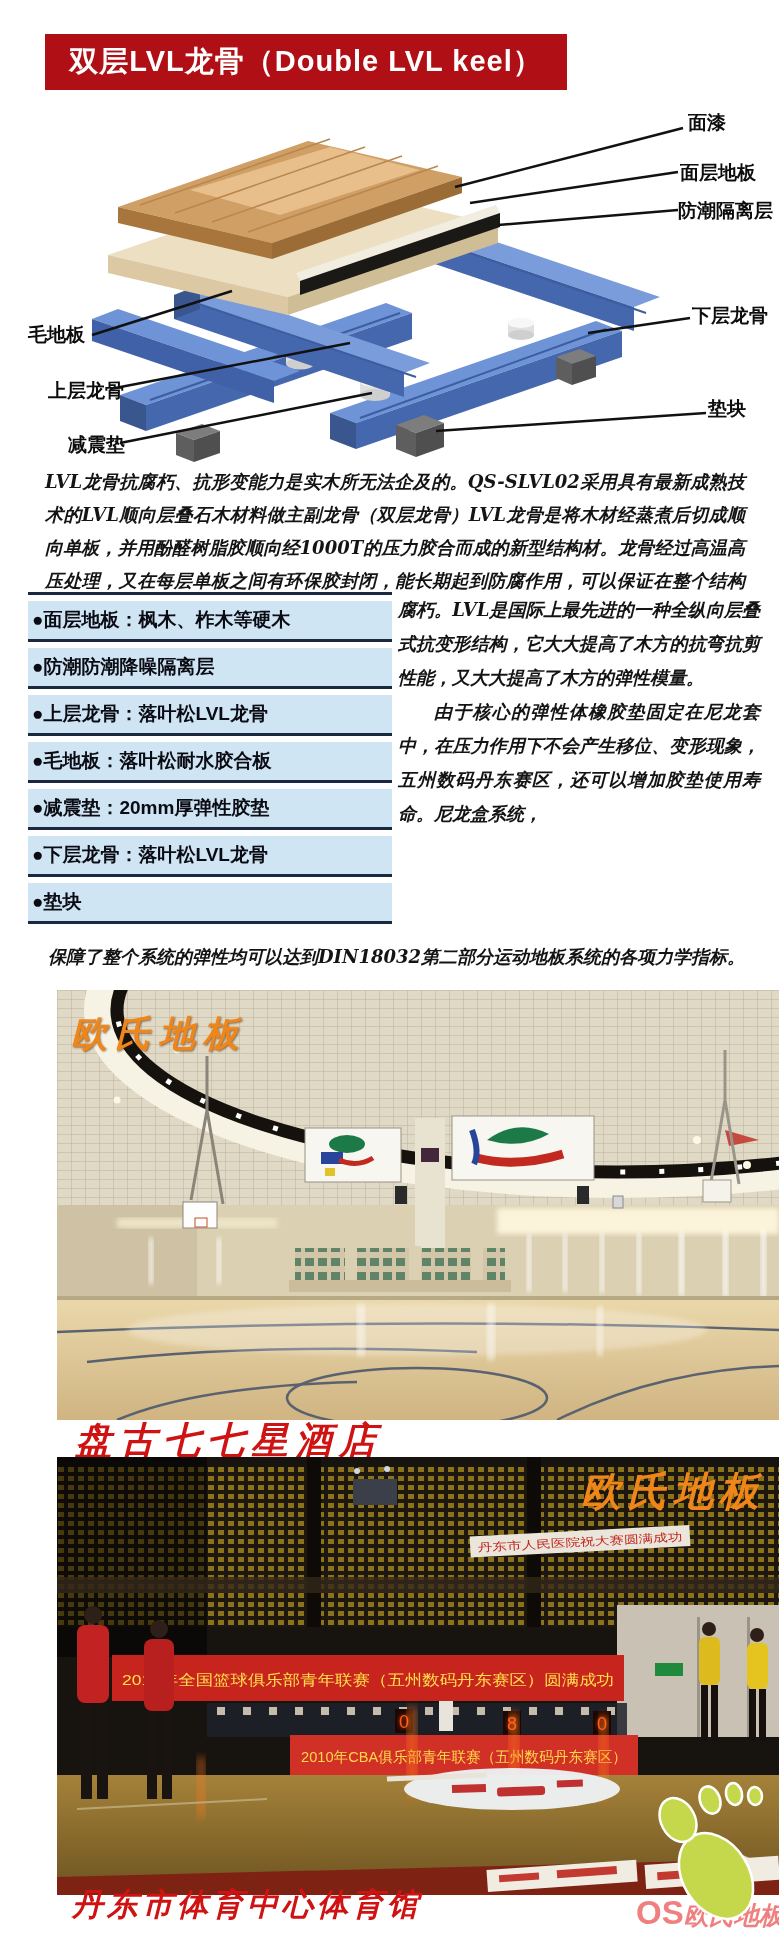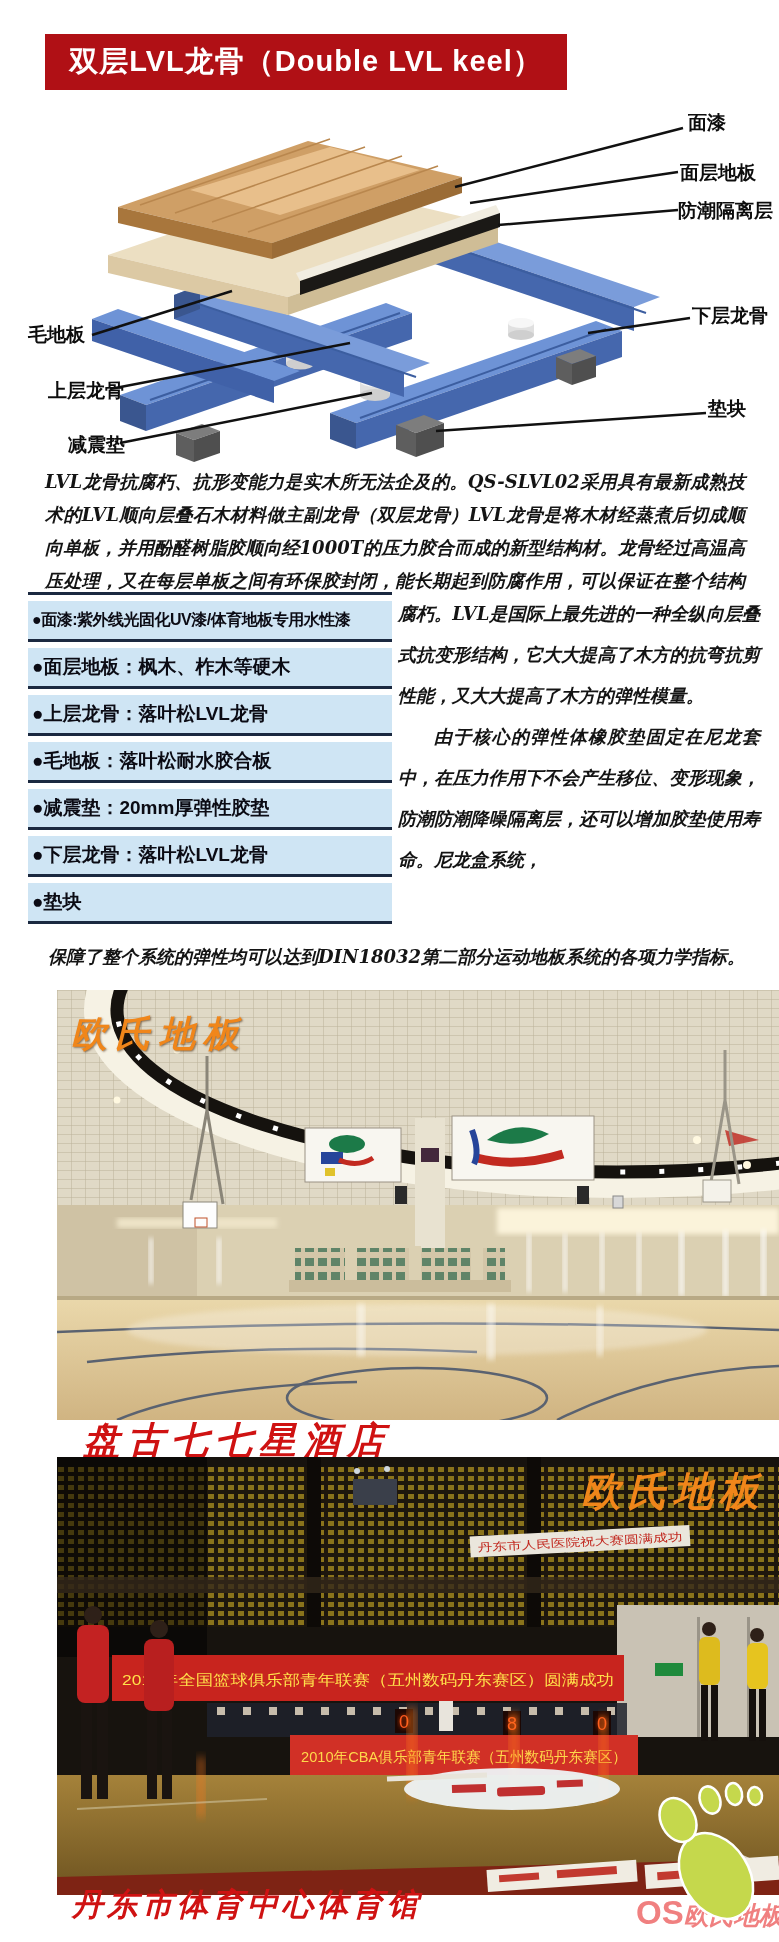--- a/index.html
+++ b/index.html
@@ -10,35 +10,35 @@
   .title-banner{left:45px;top:34px;width:522px;height:56px;background:#b01015;
     color:#ffffff;font-weight:bold;font-size:29px;letter-spacing:1px;
     display:flex;align-items:center;justify-content:center;white-space:nowrap;}
   
   .dlabel{font-size:19px;font-weight:bold;color:#0d0d0d;white-space:nowrap;
     font-family:"Liberation Sans",sans-serif;text-align:right;}
   
   .kai{font-family:"DejaVu Serif","Liberation Serif",serif;font-style:italic;font-weight:bold;
     color:#141414;text-align:justify;}
   .intro{left:45px;top:465px;width:700px;font-size:18px;line-height:33px;}
-  .rcol{left:398px;top:593px;width:362px;font-size:18px;line-height:41px;}
+  .rcol{left:398px;top:593px;width:362px;font-size:18px;line-height:34px;}
   .rcol p{margin:0;}
   .rcol p.ind{text-indent:2em;}
   .closing{left:48px;top:944px;width:700px;font-size:18px;line-height:26px;white-space:nowrap;}
   
   .spec{left:28px;top:592px;width:364px;border-top:3px solid #1b2940;padding-top:6px;}
   .spec-row{background:#cfe5f4;height:38px;line-height:38px;border-bottom:3px solid #1b2940;
     margin-bottom:6px;font-size:19px;font-weight:bold;color:#0b0b14;padding-left:4px;
     white-space:nowrap;overflow:hidden;}
   .spec-row.tight{font-size:16px;letter-spacing:-0.5px;}
   
   .photo{overflow:hidden;background:#222;}
   .caption{font-family:"DejaVu Serif","Liberation Serif",serif;font-style:italic;font-weight:bold;
     color:#cf1212;white-space:nowrap;}
-  .cap1{left:83px;top:1416px;font-size:37px;letter-spacing:7px;}
+  .cap1{left:75px;top:1416px;font-size:37px;letter-spacing:7px;}
   .cap2{left:72px;top:1884px;font-size:31px;letter-spacing:4px;}
   .wm{font-family:"DejaVu Serif","Liberation Serif",serif;font-style:italic;font-weight:bold;
     color:#f0861a;white-space:nowrap;text-shadow:1px 1px 2px rgba(60,30,0,0.55);}
   
   .logo-text{left:636px;top:1894px;font-weight:bold;color:#f08080;white-space:nowrap;
     text-shadow:0 0 2px #ffffff,1px 1px 0 #ffffff;}
   .logo-text .os{font-size:33px;}
   .logo-text .nm{font-size:25px;font-family:"DejaVu Serif","Liberation Serif",serif;font-style:italic;}
 </style>
 </head>
@@ -141,32 +141,32 @@
   <div class="abs dlabel" style="left:678px;top:198px;">防潮隔离层</div>
   <div class="abs dlabel" style="left:692px;top:303px;">下层龙骨</div>
   <div class="abs dlabel" style="left:708px;top:396px;">垫块</div>
   <div class="abs dlabel" style="left:28px;top:322px;">毛地板</div>
   <div class="abs dlabel" style="left:48px;top:378px;">上层龙骨</div>
   <div class="abs dlabel" style="left:68px;top:432px;">减震垫</div>
 
   <div class="abs kai intro">LVL龙骨抗腐朽、抗形变能力是实木所无法企及的。QS-SLVL02采用具有最新成熟技术的LVL顺向层叠石木材料做主副龙骨（双层龙骨）LVL龙骨是将木材经蒸煮后切成顺向单板，并用酚醛树脂胶顺向经1000T的压力胶合而成的新型结构材。龙骨经过高温高压处理，又在每层单板之间有环保胶封闭，能长期起到防腐作用，可以保证在整个结构中不发生</div>
 
   <div class="abs spec">
-    <div class="spec-row tight">●面漆:紫外线光固化UV漆/体育地板专用水性漆</div>
     <div class="spec-row">●面层地板：枫木、柞木等硬木</div>
+    <div class="spec-row">●防潮防潮降噪隔离层</div>
     <div class="spec-row">●上层龙骨：落叶松LVL龙骨</div>
     <div class="spec-row">●毛地板：落叶松耐水胶合板</div>
     <div class="spec-row">●减震垫：20mm厚弹性胶垫</div>
     <div class="spec-row">●下层龙骨：落叶松LVL龙骨</div>
     <div class="spec-row">●垫块</div>
   </div>
 
   <div class="abs kai rcol">
     <p>腐朽。LVL是国际上最先进的一种全纵向层叠式抗变形结构，它大大提高了木方的抗弯抗剪性能，又大大提高了木方的弹性模量。</p>
-    <p class="ind">由于核心的弹性体橡胶垫固定在尼龙套中，在压力作用下不会产生移位、变形现象，防潮防潮降噪隔离层，还可以增加胶垫使用寿命。尼龙盒系统，</p>
+    <p class="ind">由于核心的弹性体橡胶垫固定在尼龙套中，在压力作用下不会产生移位、变形现象，五州数码丹东赛区，还可以增加胶垫使用寿命。尼龙盒系统，</p>
   </div>
 
   <div class="abs kai closing">保障了整个系统的弹性均可以达到DIN18032第二部分运动地板系统的各项力学指标。</div>
 
   <div class="abs photo" style="left:57px;top:990px;width:722px;height:430px;">
     <svg width="722" height="430" viewBox="0 0 722 430">
       <defs>
         <pattern id="grid" width="14" height="9" patternUnits="userSpaceOnUse">
           <rect width="14" height="9" fill="#ece5d2"></rect>
           <path d="M0,0 H14 M0,0 V9" stroke="#c2b89e" stroke-width="1"></path>

